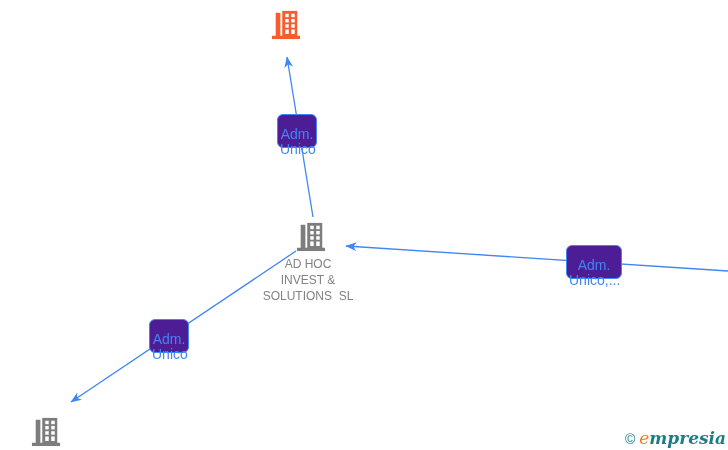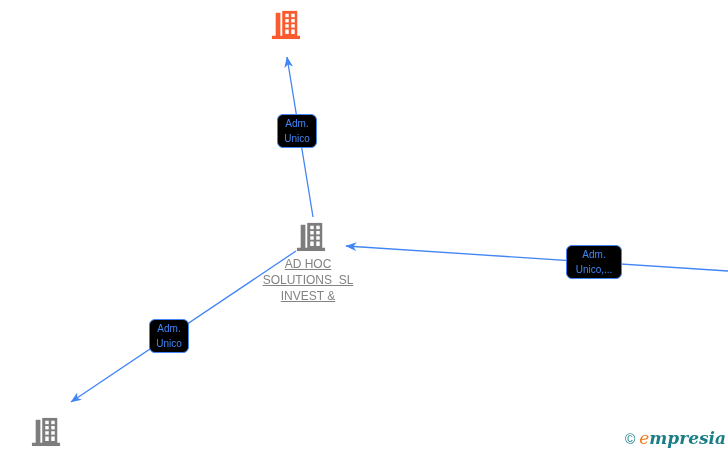--- a/index.html
+++ b/index.html
@@ -27,35 +27,34 @@
   .bldg-orange{color:var(--node-orange);}
   .bldg-gray{color:var(--node-gray);}
 
   .node-name{
     position:absolute;z-index:2;
     width:140px;
     text-align:center;
     color:var(--name-gray);
     font-size:12px;
     line-height:16px;
-    text-decoration:underline;
   }
   .node-name div{white-space:pre;}
 
   .edge-label{
     position:absolute;z-index:3;
     box-sizing:border-box;
-    background:#000000;
+    background:#4c1d95;
     border:1.5px solid var(--blue);
     border-radius:6px;
     color:var(--blue);
-    font-size:10px;
+    font-size:14px;
     line-height:15px;
     text-align:center;
-    padding:1px 2px;
+    padding:12px 2px;
     cursor:pointer;
   }
   .edge-label div{white-space:pre;}
 
   #watermark{
     position:absolute;z-index:2;
     right:2px;bottom:2px;
     display:flex;align-items:baseline;
     cursor:pointer;
   }
@@ -108,22 +107,22 @@
   </div>
 
   <div class="node" style="left:296px;top:220px;">
     <svg class="bldg bldg-gray" width="30" height="33">
         <use href="#bldg"></use>
       </svg>
   </div>
 
   <div class="node-name" style="left:238px;top:256px;">
     <div>AD HOC</div>
+    <div>INVEST &amp;</div>
     <div>SOLUTIONS  SL</div>
-    <div>INVEST &amp;</div>
   </div>
 
   <div class="node" style="left:31px;top:415px;">
     <svg class="bldg bldg-gray" width="30" height="33">
         <use href="#bldg"></use>
       </svg>
   </div>
 
   <div class="edge-label" style="left:277px;top:114px;width:40px;height:34px;">
     <div>Adm.</div>

